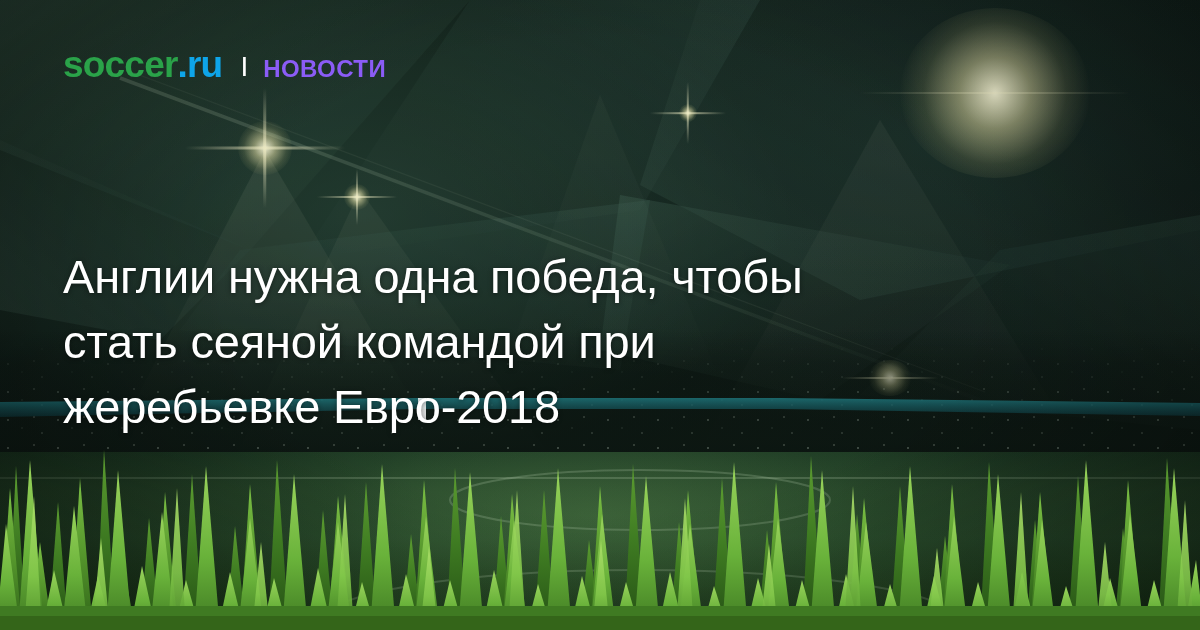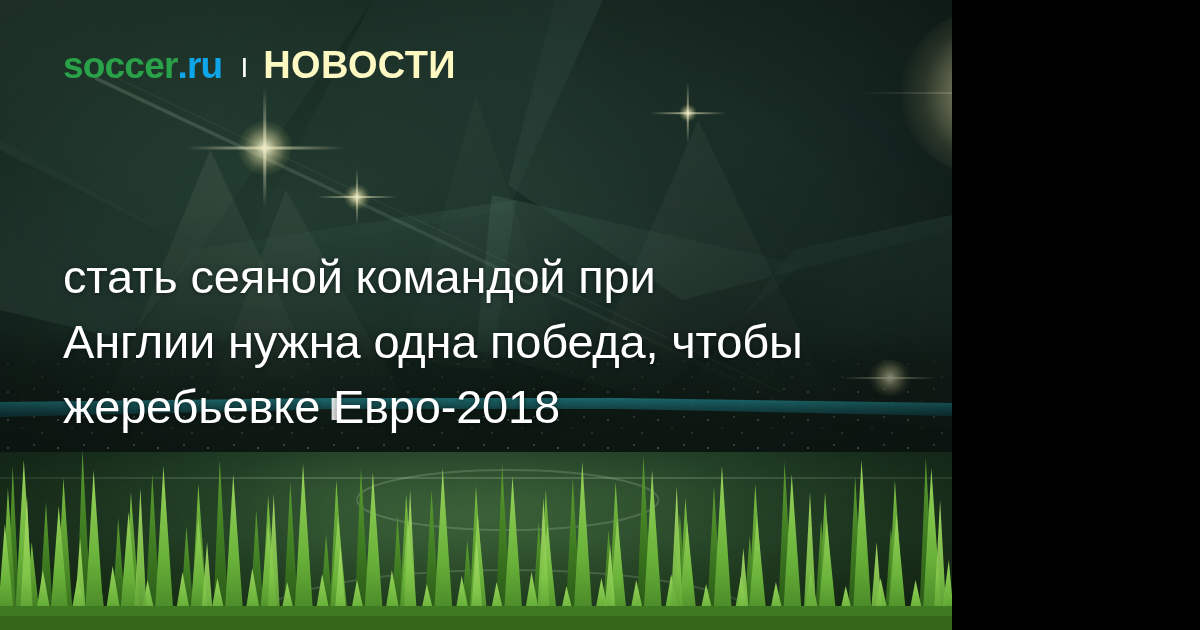--- a/index.html
+++ b/index.html
@@ -2,21 +2,21 @@
 <html><head>
 <meta charset="utf-8">
 <style>
   html, body {
     margin: 0;
     padding: 0;
     background: #000;
   }
   #stage {
     position: relative;
-    width: 952px;
+    width: 1200px;
     height: 630px;
     overflow: hidden;
     font-family: "Liberation Sans", "DejaVu Sans", sans-serif;
     background: #111f18;
   }
 
   
   .layer { position: absolute; inset: 0; }
 
   
@@ -119,22 +119,22 @@
   #header-sep {
     color: #ffffff;
     font-size: 28px;
     font-weight: 400;
     margin: 0 15px 0 18px;
     line-height: 1;
     position: relative;
     top: -1px;
   }
   #header-section {
-    color: #fef9c3;
-    font-size: 38px;
+    color: #8b5cf6;
+    font-size: 24px;
     font-weight: 700;
     letter-spacing: 0.4px;
     line-height: 1;
   }
 
   #headline {
     position: absolute;
     left: 63px;
     top: 213px;
     width: 1000px;
@@ -435,18 +435,18 @@
   </div>
 
   <div id="header-bar">
     <span class="logo-word" id="logo-soccer">soccer</span>
       <span class="logo-word" id="logo-ru">.ru</span>
     <span id="header-sep">I</span>
     <span id="header-section">НОВОСТИ</span>
   </div>
 
   <h1 id="headline">
+    <span class="hl-line">Англии нужна одна победа, чтобы</span>
     <span class="hl-line">стать сеяной командой при</span>
-    <span class="hl-line">Англии нужна одна победа, чтобы</span>
     <span class="hl-line">жеребьевке Евро-2018</span>
   </h1>
 
 </div>
 
 </body></html>

